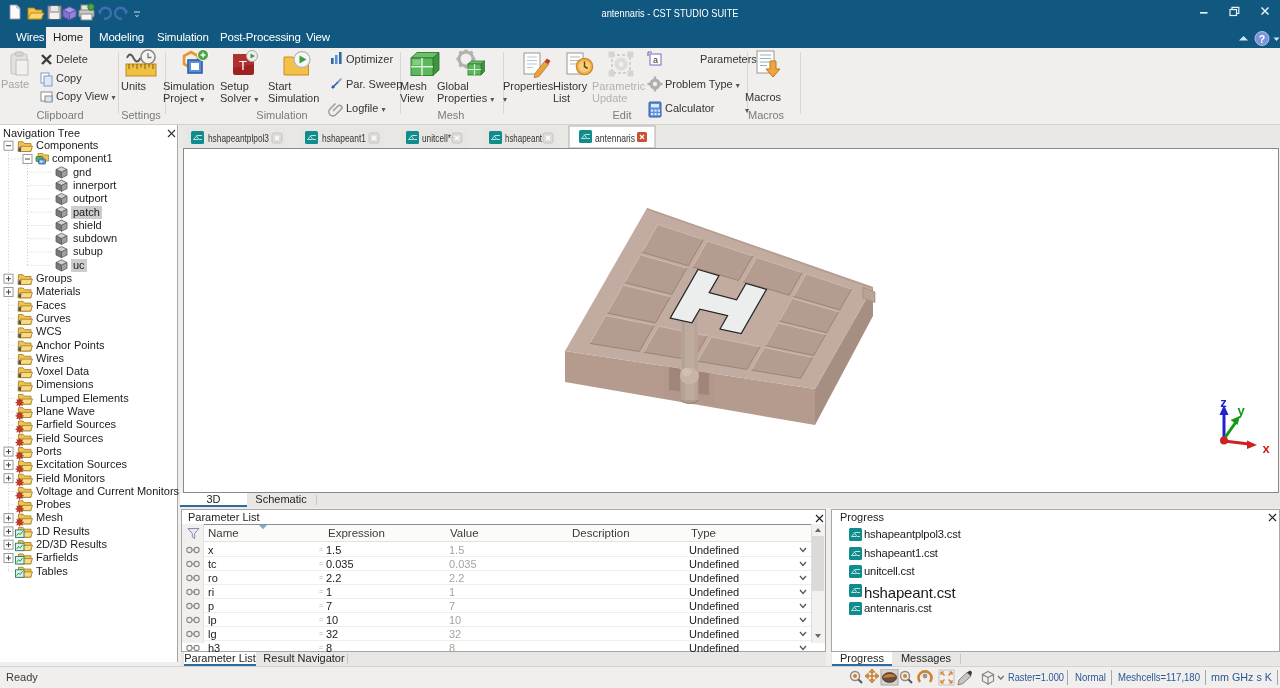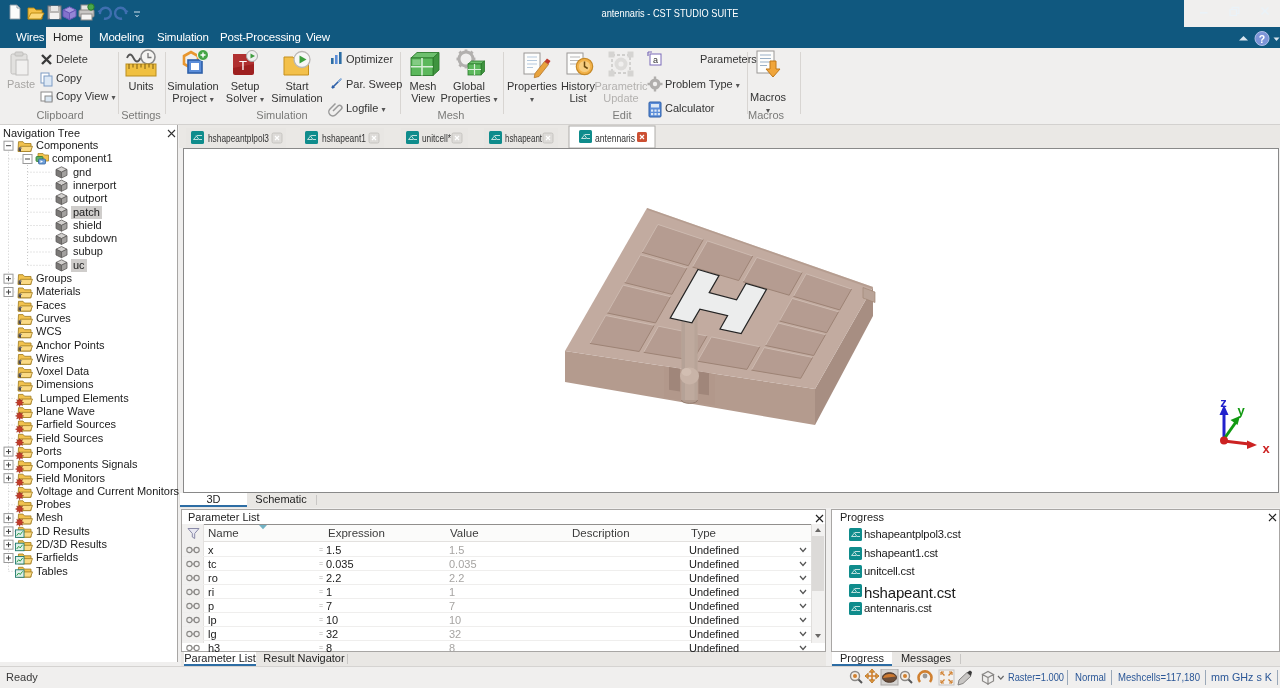--- a/index.html
+++ b/index.html
@@ -1,22 +1,22 @@
 <!DOCTYPE html>
 <html><head><meta charset="utf-8"><style>
 *{margin:0;padding:0;box-sizing:border-box}
 html,body{width:1280px;height:688px;overflow:hidden;font-family:"Liberation Sans",sans-serif;background:#f0efee}
 .abs{position:absolute}
-#titlebar{position:absolute;left:0;top:0;width:1184px;height:27px;background:#10587f}
+#titlebar{position:absolute;left:0;top:0;width:1280px;height:27px;background:#10587f}
 #menurow{position:absolute;left:0;top:27px;width:1280px;height:21px;background:#10587f}
 .mtab{position:absolute;top:0;height:21px;line-height:21px;color:#fff;font-size:11.5px;letter-spacing:-0.2px}
 #ribbon{position:absolute;left:0;top:48px;width:1280px;height:77px;background:#f0efee;border-bottom:1px solid #d3d1cf}
 .gsep{position:absolute;top:4px;width:1px;height:62px;background:#d8d5d2}
 .glabel{position:absolute;top:61px;height:13px;font-size:11px;color:#7a7a78;text-align:center}
-.btxt{position:absolute;font-size:11px;color:#333;text-align:center;line-height:12px}
+.btxt{position:absolute;font-size:11px;color:#333;line-height:12px}
 .stxt{position:absolute;font-size:11px;color:#333;white-space:nowrap}
 #treepanel{position:absolute;left:0;top:125px;width:178px;height:537px;background:#fff;border-right:1px solid #a8a6a4}
 .trow{position:absolute;left:0;width:178px;height:13.3px;font-size:11px;color:#1a1a1a;white-space:nowrap}
 .trow span{position:absolute;top:0;line-height:13px}
 #tabbar{position:absolute;left:179px;top:125px;width:1101px;height:23px;background:#eae8e5}
 #viewport{position:absolute;left:183px;top:148px;width:1096px;height:345px;background:#fff;border:1px solid #898989}
 #vtabs{position:absolute;left:179px;top:493px;width:1101px;height:15px;background:#e9e7e4}
 #parampanel{position:absolute;left:181px;top:509px;width:645px;height:143px;background:#fff;border:1px solid #a8a6a4}
 #progpanel{position:absolute;left:831px;top:509px;width:449px;height:143px;background:#fff;border:1px solid #a8a6a4}
 #btabs1{position:absolute;left:181px;top:652px;width:645px;height:14px;background:#e9e7e4}
@@ -477,21 +477,21 @@
 <div class="trow" style="top:293.3px">
       <span style="left:34px;padding:0 2px">Farfield Sources</span>
     </div>
 <div class="trow" style="top:306.6px">
       <span style="left:34px;padding:0 2px">Field Sources</span>
     </div>
 <div class="trow" style="top:319.9px">
       <span style="left:34px;padding:0 2px">Ports</span>
     </div>
 <div class="trow" style="top:333.2px">
-      <span style="left:34px;padding:0 2px">Components Signals</span>
+      <span style="left:34px;padding:0 2px">Excitation Sources</span>
     </div>
 <div class="trow" style="top:346.5px">
       <span style="left:34px;padding:0 2px">Field Monitors</span>
     </div>
 <div class="trow" style="top:359.8px">
       <span style="left:34px;padding:0 2px">Voltage and Current Monitors</span>
     </div>
 <div class="trow" style="top:373.1px">
       <span style="left:34px;padding:0 2px">Probes</span>
     </div>

